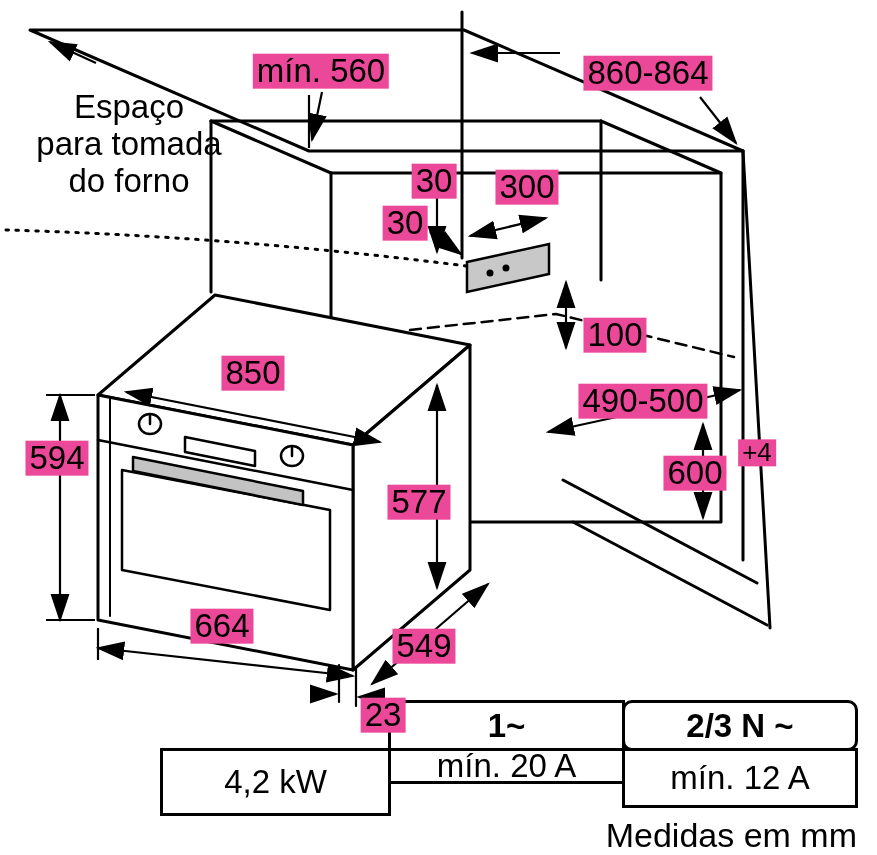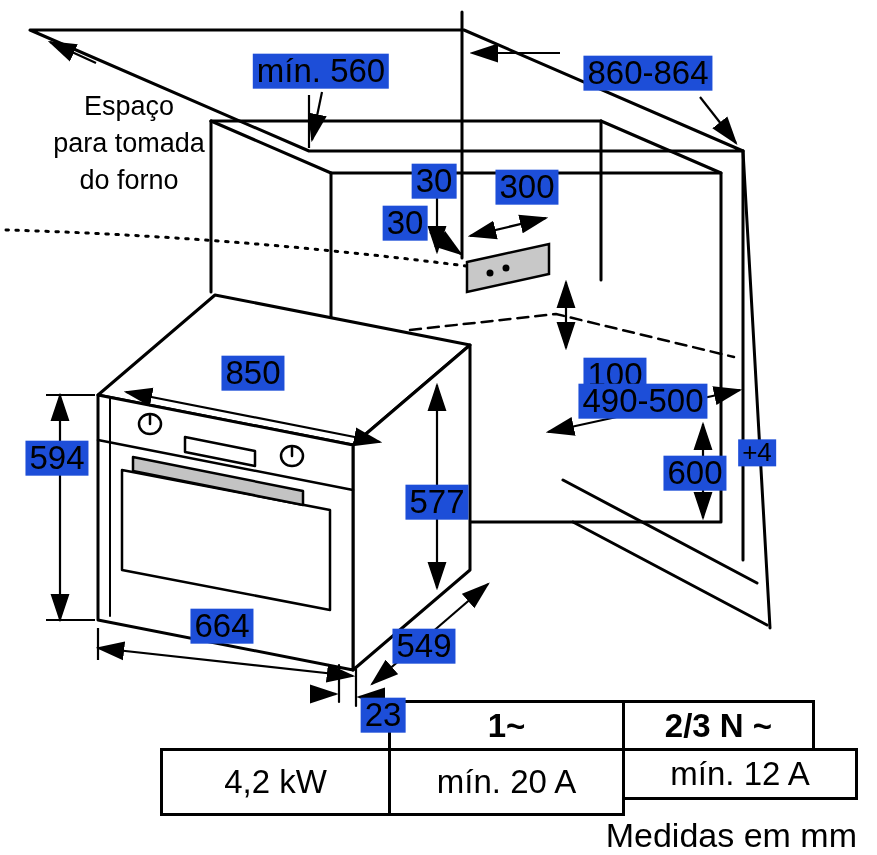--- a/index.html
+++ b/index.html
@@ -2,27 +2,27 @@
 <html><head>
 <meta charset="utf-8">
 <style>
   html,body{margin:0;padding:0;background:#fff;}
   .canvas{
     position:relative;width:877px;height:855px;background:#fff;overflow:hidden;
     font-family:"Liberation Sans", sans-serif;color:#000;
   }
   .canvas svg{position:absolute;left:0;top:0;}
   .lbl{
-    position:absolute;font-size:33px;line-height:1.05;background:#1d4ed8;
+    position:absolute;font-size:33px;line-height:1.05;background:#ec4899;
     padding:0 4px;transform:translate(-50%,-50%);white-space:nowrap;z-index:5;
   }
   .lbl.small{font-size:26px;}
   .note{
     position:absolute;left:8px;top:88px;width:242px;text-align:center;
-    font-size:27px;line-height:37px;z-index:5;background:transparent;
+    font-size:33px;line-height:37px;z-index:5;background:transparent;
   }
   .note div{background:transparent;}
   .footer-note{
     position:absolute;left:480px;top:816px;width:377px;text-align:right;
     font-size:34px;z-index:5;
   }
   .cell{
     position:absolute;border:3px solid #000;box-sizing:border-box;
     display:flex;align-items:center;justify-content:center;
     font-size:33px;background:#fff;z-index:4;
@@ -132,32 +132,32 @@
     <div>Espaço</div>
     <div>para tomada</div>
     <div>do forno</div>
   </div>
 
   <div class="lbl" style="left:321px;top:71px;">mín. 560</div>
   <div class="lbl" style="left:648px;top:73px;">860-864</div>
   <div class="lbl" style="left:434px;top:181px;">30</div>
   <div class="lbl" style="left:527px;top:187px;">300</div>
   <div class="lbl" style="left:405px;top:223px;">30</div>
-  <div class="lbl" style="left:615px;top:335px;margin-top:40px;">100</div>
+  <div class="lbl" style="left:615px;top:335px;">100</div>
   <div class="lbl" style="left:643px;top:401px;">490-500</div>
   <div class="lbl" style="left:695px;top:473px;">600</div>
   <div class="lbl small" style="left:757px;top:453px;">+4</div>
   <div class="lbl" style="left:253px;top:373px;">850</div>
   <div class="lbl" style="left:57px;top:458px;">594</div>
-  <div class="lbl" style="left:437px;top:502px;">577</div>
+  <div class="lbl" style="left:419px;top:502px;">577</div>
   <div class="lbl" style="left:222px;top:626px;">664</div>
   <div class="lbl" style="left:424px;top:646px;">549</div>
   <div class="lbl" style="left:342px;top:715px;margin-left:41px;">23</div>
 
   <div class="cell head" style="left:388px;top:700px;width:237px;height:51px;">1~</div>
-  <div class="cell head" style="left:622px;top:700px;width:193px;height:51px;">2/3 N ~</div>
+  <div class="cell head" style="left:622px;top:700px;width:236px;height:51px;border-radius:10px;">2/3 N ~</div>
   <div class="cell" style="left:160px;top:748px;width:231px;height:68px;">4,2 kW</div>
-  <div class="cell" style="left:388px;top:748px;width:237px;height:68px;">mín. 20 A</div>
-  <div class="cell" style="left:622px;top:748px;width:236px;height:52px;">mín. 12 A</div>
+  <div class="cell" style="left:388px;top:748px;width:237px;height:36px;">mín. 20 A</div>
+  <div class="cell" style="left:622px;top:748px;width:236px;height:60px;">mín. 12 A</div>
 
   <div class="footer-note">Medidas em mm</div>
 
 </div>
 
 </body></html>

